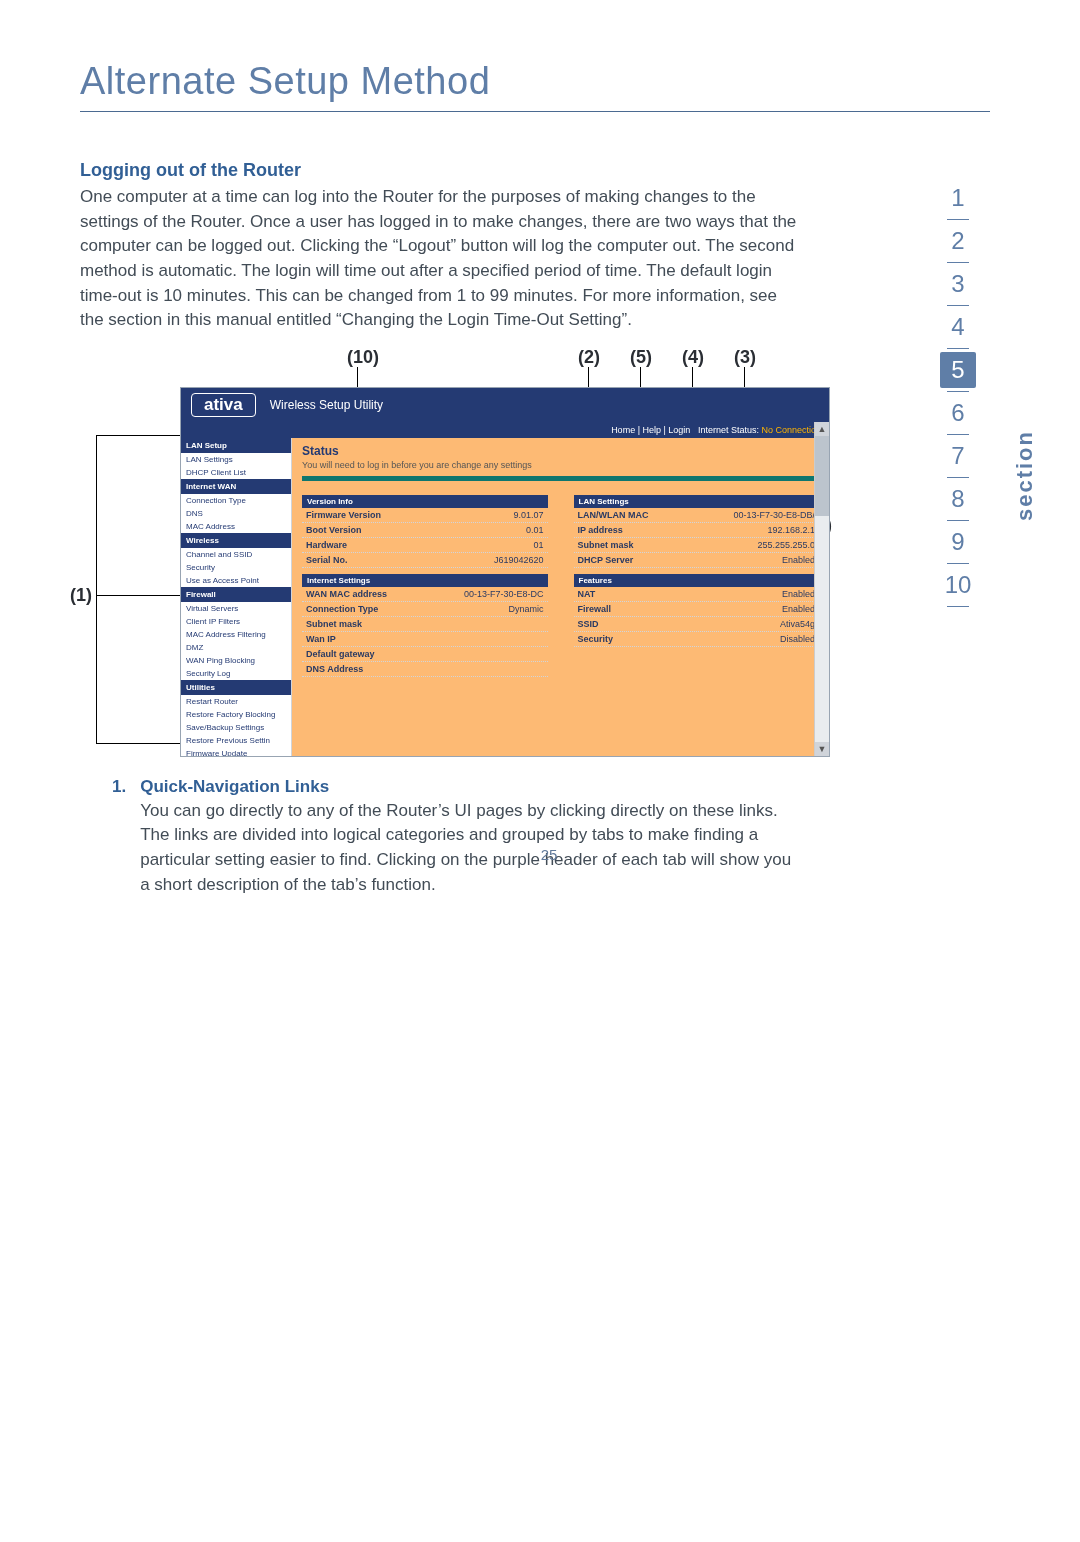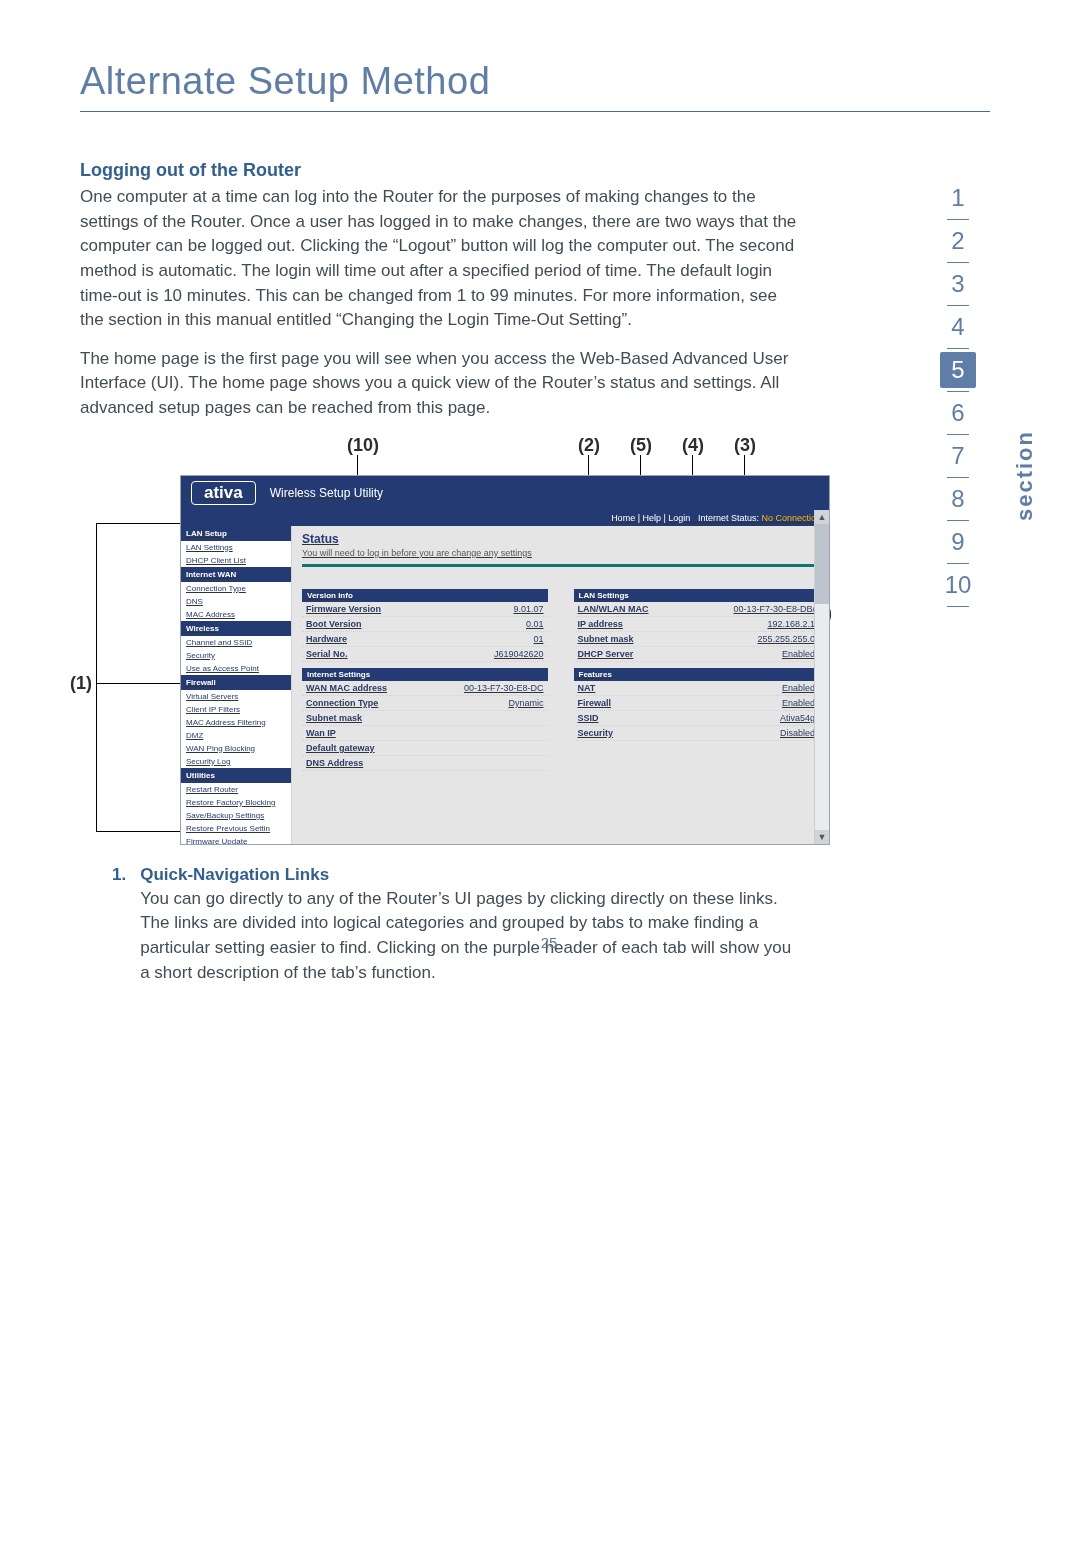--- a/index.html
+++ b/index.html
@@ -97,25 +97,24 @@
   .cl-line {
     position:absolute;
     background:#000;
     pointer-events:none;
   }
   
   .router {
     position:absolute;
     left:70px; top:40px; right:0; bottom:0;
     border:1px solid #98a4b2;
-    background:#e5e5e5;
+    background:#fdba74;
     font-family: Verdana, Arial, sans-serif;
     font-size:9px;
     overflow:hidden;
-    text-decoration:underline;
   }
   .r-top {
     background:#243a73;
     color:#fff;
     display:flex;
     align-items:center;
     height:34px;
   }
   .r-brand {
     font-weight:bold;
@@ -144,21 +143,21 @@
     color:#243a73;
   }
   .r-side .hdr {
     background:#243a73;color:#fff;padding:3px 5px;font-size:8px;font-weight:bold;
   }
   .r-side .itm {
     padding:2px 5px; color:#243a73;
   }
   .r-main { flex:1; padding:6px 10px; }
   .r-main .status-h{color:#243a73;font-weight:bold;font-size:12px;}
-  .r-main .note{color:#555;border-bottom:3px solid #0f766e;padding:2px 0 6px 0;margin-bottom:22px;}
+  .r-main .note{color:#555;border-bottom:5px solid #0f766e;padding:2px 0 6px 0;margin-bottom:14px;}
   .panels {display:flex; gap:26px;}
   .panel {flex:1;}
   .p-h{background:#243a73;color:#fff;padding:2px 5px;font-size:8px;font-weight:bold;margin-bottom:0;}
   .p-row{display:flex;justify-content:space-between;border-bottom:1px dotted #d0d4da;padding:2px 4px;color:#2a3a63;}
   .p-row span:first-child{font-weight:bold;}
   .scrlbar{position:absolute;right:0;top:34px;bottom:0;width:14px;background:#e9ecef;border-left:1px solid #ccc;}
   .scrlbar .up,.scrlbar .down{height:14px;background:#d0d4da;text-align:center;line-height:14px;font-size:9px;color:#555;}
   .scrlbar .down{position:absolute;bottom:0;width:100%;}
   .scrlbar .thumb{position:absolute;top:14px;left:0;right:0;height:80px;background:#bcc4cd;}
 
@@ -198,21 +197,20 @@
       <div class="sep"></div>
     <div class="num">10</div>
       <div class="sep"></div>
   </div>
   <div class="sidelabel">section</div>
 
   <div class="body-block">
     <h2 class="sect">Logging out of the Router</h2>
     <p class="body">One computer at a time can log into the Router for the purposes of making changes to the settings of the Router. Once a user has logged in to make changes, there are two ways that the computer can be logged out. Clicking the “Logout” button will log the computer out. The second method is automatic. The login will time out after a specified period of time. The default login time-out is 10 minutes. This can be changed from 1 to 99 minutes. For more information, see the section in this manual entitled “Changing the Login Time-Out Setting”.</p>
 
-    <p class="body">The home page is the first page you will see when you access the Web-Based Advanced User Interface (UI). The home page shows you a quick view of the Router’s status and settings. All advanced setup pages can be reached from this page.</p>
   </div>
 
   <div class="screenshot-wrap">
 
     <div class="callout" style="left:-40px;top:238px;">(1)</div>
     <div class="callout" style="left:468px;top:0;">(2)</div>
     <div class="callout" style="left:624px;top:0;">(3)</div>
     <div class="callout" style="left:572px;top:0;">(4)</div>
     <div class="callout" style="left:520px;top:0;">(5)</div>
     <div class="callout" style="left:700px;top:168px;">(6)</div>

